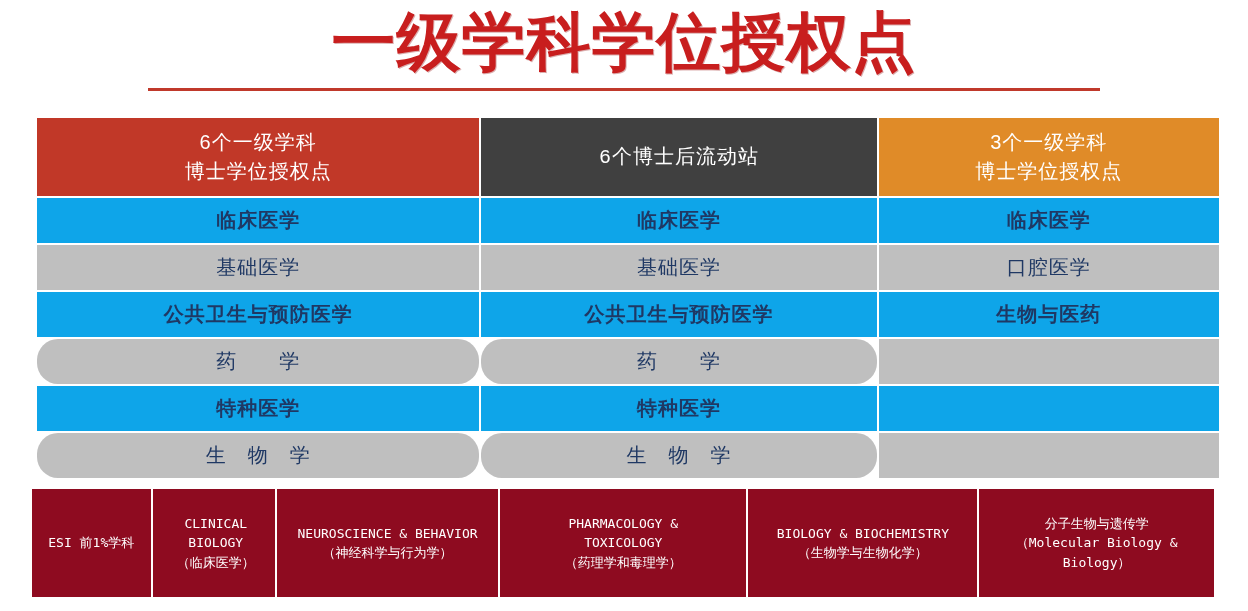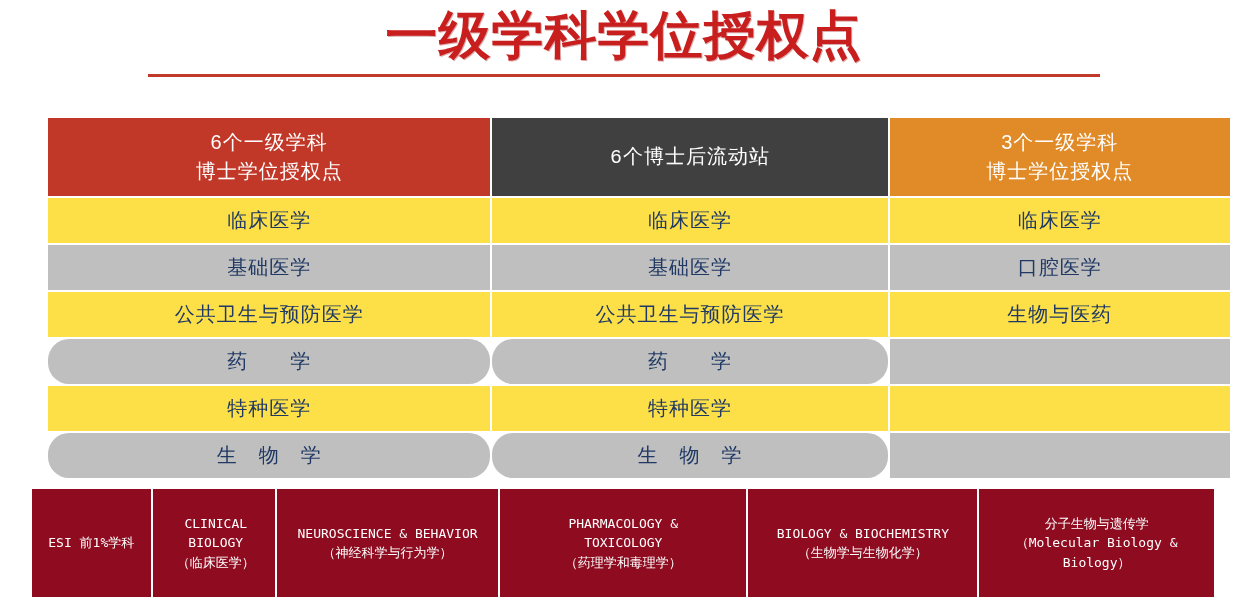--- a/index.html
+++ b/index.html
@@ -15,39 +15,39 @@
     position: relative;
   }
 
   
   .title-wrap {
     width: 100%;
     text-align: center;
     padding-top: 6px;
   }
   .page-title {
-    font-size: 52px;
+    font-size: 64px;
     font-weight: bold;
     color: #C81E1E;
     letter-spacing: 1px;
     line-height: 1.15;
     margin: 0;
     text-shadow: 1px 1px 0 rgba(150,20,20,0.35);
   }
   .title-rule {
     width: 952px;
     height: 3px;
     background: #C0392B;
     margin: 8px auto 0 auto;
   }
 
   
   .matrix {
     position: absolute;
-    left: 48px;
+    left: 37px;
     top: 118px;
     width: 1182px;
     text-align: right;
   }
   .matrix-row {
     display: flex;
     width: 100%;
     margin-bottom: 2px;
   }
   .col-1 { width: 443px; }
@@ -77,21 +77,21 @@
 
   .cell {
     height: 45px;
     display: flex;
     align-items: center;
     justify-content: center;
     color: #1F3864;
     font-size: 20px;
     letter-spacing: 1px;
   }
-  .cell.light { background: #fde047; }
+  .cell.light { background: #0ea5e9; font-weight: bold; }
   .cell.dark  { background: #BFBFBF; }
   .cell.spaced { letter-spacing: 1px; border-radius: 21px; }
   .cell.spaced span { white-space: pre; }
 
   
   .esi-bar {
     position: absolute;
     left: 32px;
     top: 489px;
     width: 1182px;

